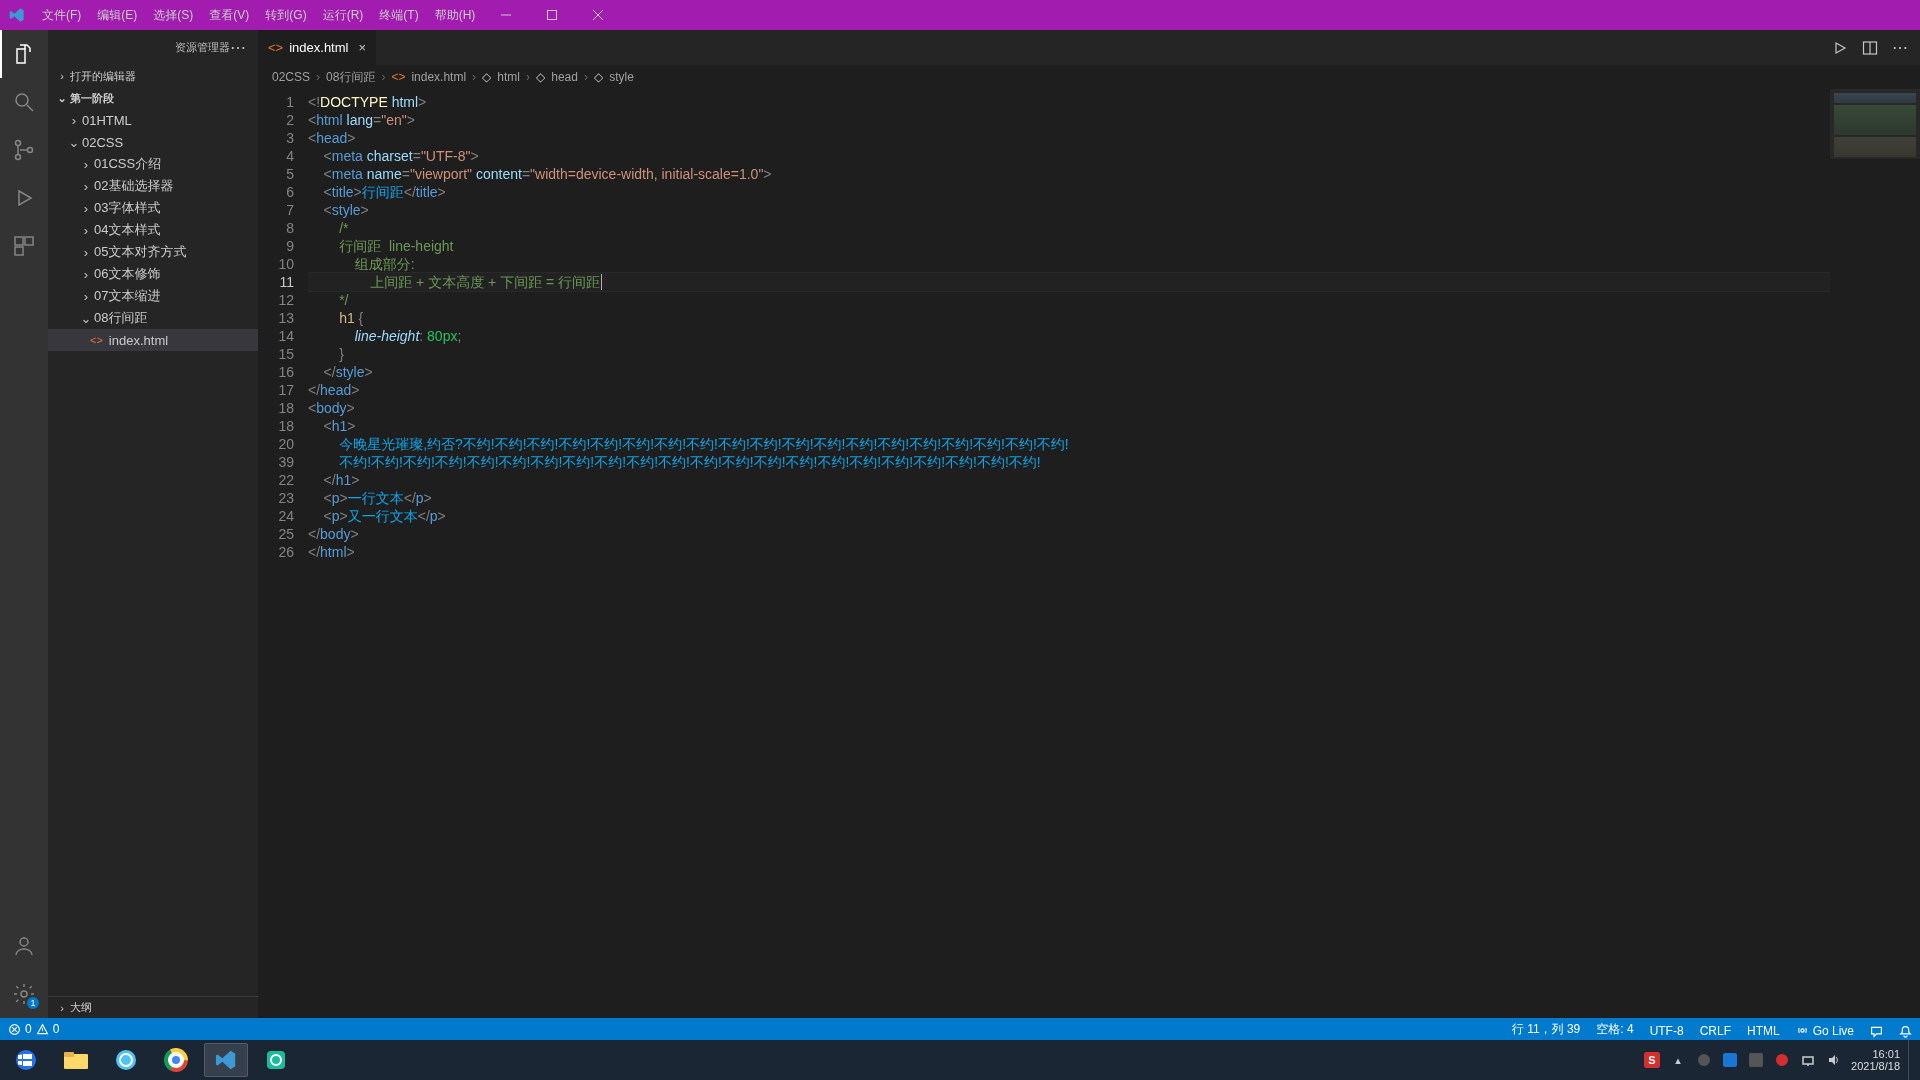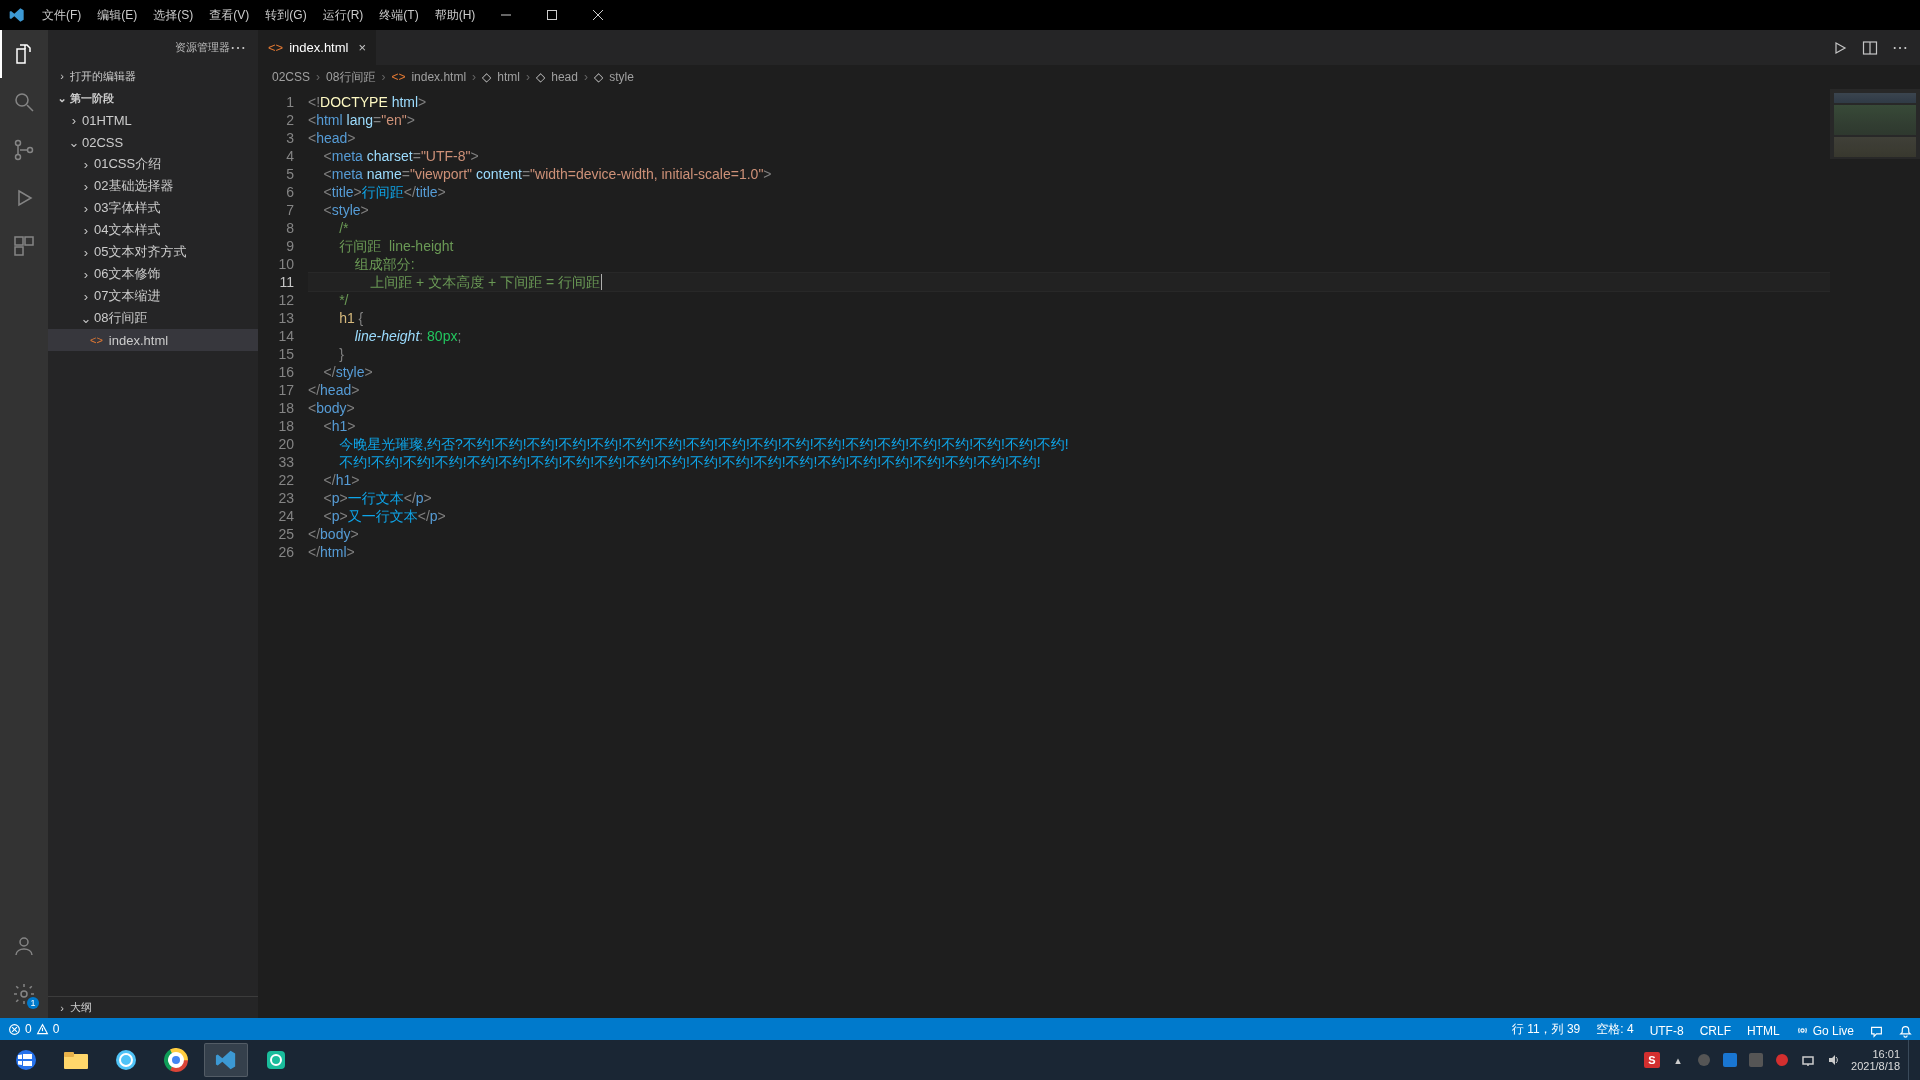--- a/index.html
+++ b/index.html
@@ -1,19 +1,19 @@
 <!DOCTYPE html>
 <html><head>
 <meta charset="utf-8">
 <style>
 * { margin: 0; padding: 0; box-sizing: border-box; font-family: "Segoe UI", "Microsoft YaHei", sans-serif; }
 body { width: 1920px; height: 1080px; background: #1e1e1e; color: #cccccc; overflow: hidden; display: flex; flex-direction: column; }
 
 
-.title-bar { height: 30px; background: #000000; display: flex; align-items: center; font-size: 12px; color: #cccccc; }
+.title-bar { height: 30px; background: #a21caf; display: flex; align-items: center; font-size: 12px; color: #cccccc; }
 .title-bar .vsc-logo { width: 34px; display: flex; align-items: center; justify-content: center; }
 .title-bar .menu { display: flex; }
 .title-bar .menu-item { padding: 0 8px; line-height: 30px; cursor: default; }
 .title-bar .title { flex: 1; text-align: center; color: #cccccc; }
 .title-bar .win-controls { display: flex; }
 .title-bar .win-btn { width: 46px; height: 30px; display: flex; align-items: center; justify-content: center; }
 
 
 .main { flex: 1; display: flex; min-height: 0; }
 
@@ -313,21 +313,21 @@
           <div class="ln cur">11</div>
           <div class="ln">12</div>
           <div class="ln">13</div>
           <div class="ln">14</div>
           <div class="ln">15</div>
           <div class="ln">16</div>
           <div class="ln">17</div>
           <div class="ln">18</div>
           <div class="ln">18</div>
           <div class="ln">20</div>
-          <div class="ln">33</div>
+          <div class="ln">39</div>
           <div class="ln">22</div>
           <div class="ln">23</div>
           <div class="ln">24</div>
           <div class="ln">25</div>
           <div class="ln">26</div>
         </div>
       <div class="code" id="code"><div class="row"><span class="tk-punc">&lt;!</span><span class="tk-doctype">DOCTYPE</span> <span class="tk-attr">html</span><span class="tk-punc">&gt;</span></div><div class="row"><span class="tk-punc">&lt;</span><span class="tk-tag">html</span> <span class="tk-attr">lang</span><span class="tk-punc">=</span><span class="tk-str">"en"</span><span class="tk-punc">&gt;</span></div><div class="row"><span class="tk-punc">&lt;</span><span class="tk-tag">head</span><span class="tk-punc">&gt;</span></div><div class="row">    <span class="tk-punc">&lt;</span><span class="tk-tag">meta</span> <span class="tk-attr">charset</span><span class="tk-punc">=</span><span class="tk-str">"UTF-8"</span><span class="tk-punc">&gt;</span></div><div class="row">    <span class="tk-punc">&lt;</span><span class="tk-tag">meta</span> <span class="tk-attr">name</span><span class="tk-punc">=</span><span class="tk-str">"viewport"</span> <span class="tk-attr">content</span><span class="tk-punc">=</span><span class="tk-str">"width=device-width, initial-scale=1.0"</span><span class="tk-punc">&gt;</span></div><div class="row">    <span class="tk-punc">&lt;</span><span class="tk-tag">title</span><span class="tk-punc">&gt;</span><span class="tk-text">行间距</span><span class="tk-punc">&lt;/</span><span class="tk-tag">title</span><span class="tk-punc">&gt;</span></div><div class="row">    <span class="tk-punc">&lt;</span><span class="tk-tag">style</span><span class="tk-punc">&gt;</span></div><div class="row">        <span class="tk-comment">/* </span></div><div class="row">        <span class="tk-comment">行间距  line-height</span></div><div class="row">            <span class="tk-comment">组成部分:</span></div><div class="row hl-row">                <span class="tk-comment">上间距 + 文本高度 + 下间距 = 行间距</span><span class="cursor"></span></div><div class="row">        <span class="tk-comment">*/</span></div><div class="row">        <span class="tk-sel">h1</span> <span class="tk-punc">{</span></div><div class="row">            <span class="tk-prop">line-height</span><span class="tk-punc">:</span> <span class="tk-num">80px</span><span class="tk-punc">;</span></div><div class="row">        <span class="tk-punc">}</span></div><div class="row">    <span class="tk-punc">&lt;/</span><span class="tk-tag">style</span><span class="tk-punc">&gt;</span></div><div class="row"><span class="tk-punc">&lt;/</span><span class="tk-tag">head</span><span class="tk-punc">&gt;</span></div><div class="row"><span class="tk-punc">&lt;</span><span class="tk-tag">body</span><span class="tk-punc">&gt;</span></div><div class="row">    <span class="tk-punc">&lt;</span><span class="tk-tag">h1</span><span class="tk-punc">&gt;</span></div><div class="row">        <span class="tk-text">今晚星光璀璨,约否?不约!不约!不约!不约!不约!不约!不约!不约!不约!不约!不约!不约!不约!不约!不约!不约!不约!不约!不约!</span></div><div class="row">        <span class="tk-text">不约!不约!不约!不约!不约!不约!不约!不约!不约!不约!不约!不约!不约!不约!不约!不约!不约!不约!不约!不约!不约!不约!</span></div><div class="row">    <span class="tk-punc">&lt;/</span><span class="tk-tag">h1</span><span class="tk-punc">&gt;</span></div><div class="row">    <span class="tk-punc">&lt;</span><span class="tk-tag">p</span><span class="tk-punc">&gt;</span><span class="tk-text">一行文本</span><span class="tk-punc">&lt;/</span><span class="tk-tag">p</span><span class="tk-punc">&gt;</span></div><div class="row">    <span class="tk-punc">&lt;</span><span class="tk-tag">p</span><span class="tk-punc">&gt;</span><span class="tk-text">又一行文本</span><span class="tk-punc">&lt;/</span><span class="tk-tag">p</span><span class="tk-punc">&gt;</span></div><div class="row"><span class="tk-punc">&lt;/</span><span class="tk-tag">body</span><span class="tk-punc">&gt;</span></div><div class="row"><span class="tk-punc">&lt;/</span><span class="tk-tag">html</span><span class="tk-punc">&gt;</span></div></div>
     </div>
     <div class="minimap">
       <div class="mm-band s1"></div>

